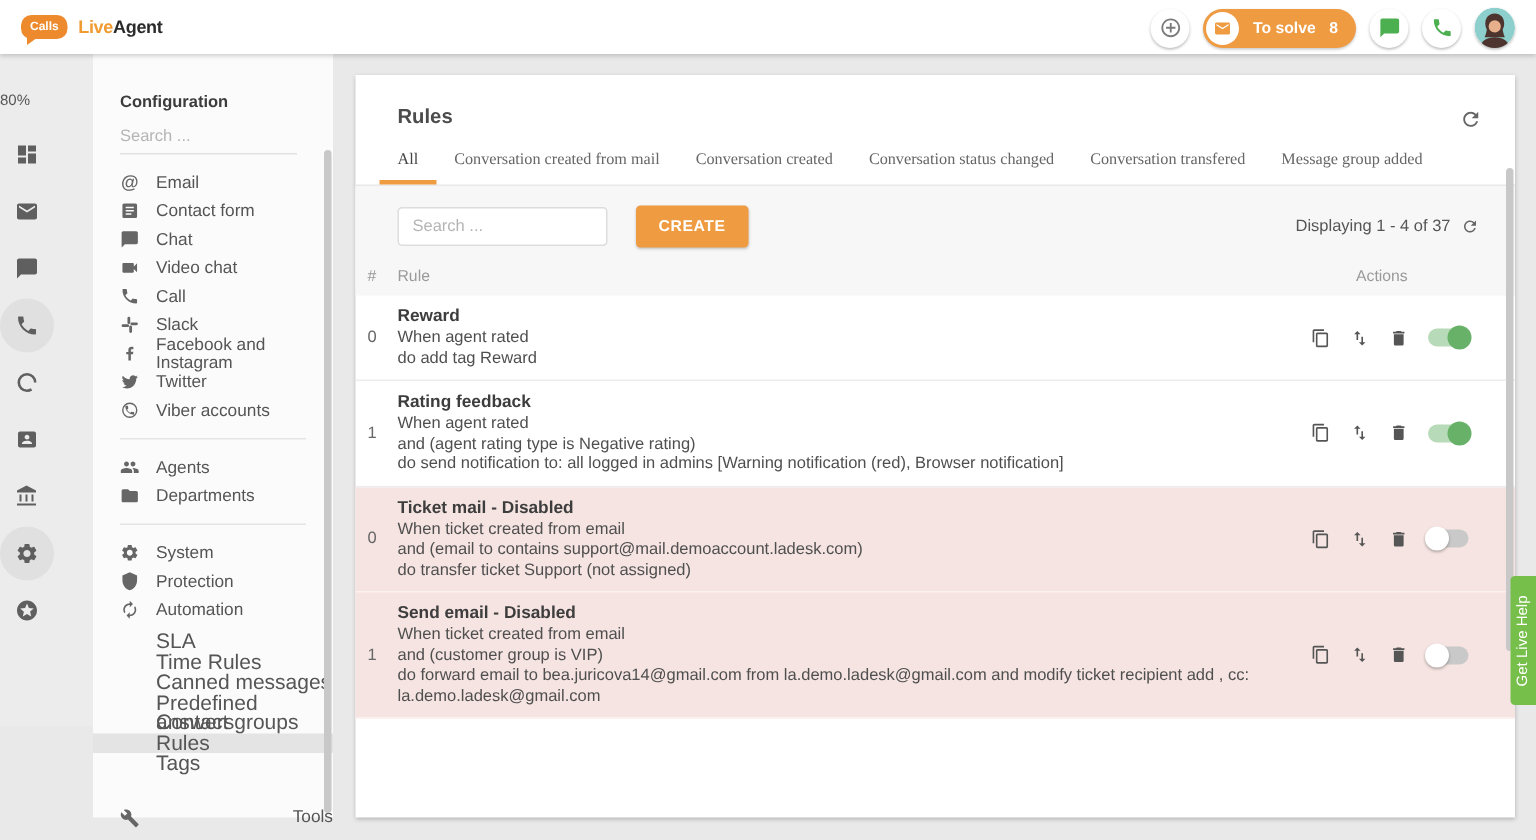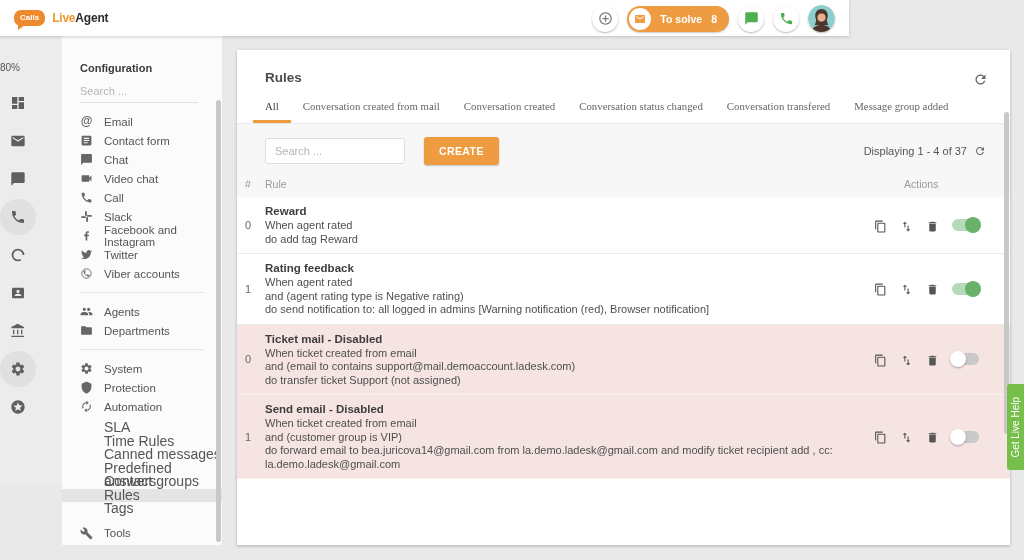--- a/index.html
+++ b/index.html
@@ -2,21 +2,21 @@
 <html><head>
 <meta charset="utf-8">
 <style>
   html,body{margin:0;padding:0;width:1024px;height:560px;overflow:hidden;
     background:#e9e9e9;font-family:"Liberation Sans",sans-serif;}
   .ic{display:inline-block;line-height:0;}
   .ic svg{width:100%;height:100%;display:block;}
   .ticon{font-weight:bold;font-size:12px;line-height:13px;display:block;text-align:center;}
 
   
-  .topbar{position:absolute;left:0;top:0;width:849px;height:36px;background:#fff;
+  .topbar{position:absolute;left:0;top:0;width:1024px;height:36px;background:#fff;
     box-shadow:0 1px 3px rgba(0,0,0,.18);display:flex;align-items:center;
     padding:0 14px;box-sizing:border-box;z-index:9;}
   .logo{display:flex;align-items:center;gap:7px;cursor:pointer;}
   .bubble{position:relative;background:#ee8a2e;color:#fff;font-size:8px;font-weight:bold;
     padding:3px 6px 4px;border-radius:7px;}
   .bubble:after{content:'';position:absolute;left:4px;bottom:-4px;width:0;height:0;
     border-left:7px solid #ee8a2e;border-bottom:5px solid transparent;}
   .brand{font-size:12px;font-weight:bold;letter-spacing:-.2px;text-align:center;}
   .brand .live{color:#f09a32;}
   .brand .agent{color:#2b2b2b;}
@@ -49,21 +49,21 @@
   .sidebar{position:absolute;left:62px;top:36px;width:160px;height:509px;background:#fbfbfb;
     box-sizing:border-box;padding-left:18px;}
   .sb-scroll{position:absolute;right:1px;top:64px;bottom:3px;width:5px;background:#c8c8c8;border-radius:3px;}
   .sb-title{font-size:11px;font-weight:bold;color:#3c3c3c;margin-top:26px;}
   .sb-search{width:118px;border:none;border-bottom:1px solid #e2e2e2;background:transparent;
     font-size:11px;color:#555;padding:6px 0 5px;outline:none;margin-top:5px;}
   .sb-search::placeholder{color:#b5b5b5;}
   .sb-list-root{margin-top:9px;}
   .sb-item{display:flex;align-items:center;gap:11px;height:19px;font-size:11.5px;color:#555;cursor:pointer;}
   .sb-item .ic{width:13px;height:13px;color:#666;flex:none;}
-  .sb-item[data-name="sidebar-item-tools"]{margin-top:8px;}
+  .sb-item[data-name="sidebar-item-tools"]{margin-top:20px;justify-content:space-between;}
   .sb-div{height:1px;background:#e5e5e5;margin:9px 18px 9px 0;}
   .sb-sublist{margin-top:5px;}
   .sb-sub{padding-left:24px;font-size:14px;color:#555;height:13.5px;line-height:13.5px;cursor:pointer;}
   .sb-sub.active{background:#e4e4e4;margin-left:-18px;padding-left:42px;}
 
   
   .panel{position:absolute;left:237px;top:50px;width:773px;height:495px;background:#fff;
     box-shadow:0 1px 3px rgba(0,0,0,.25);box-sizing:border-box;}
   .panel-title{font-size:13.5px;font-weight:bold;color:#4c4c4c;padding:20px 28px 0;}
   .panel-refresh{position:absolute;top:22px;right:22px;width:15px;height:15px;color:#666;cursor:pointer;}

